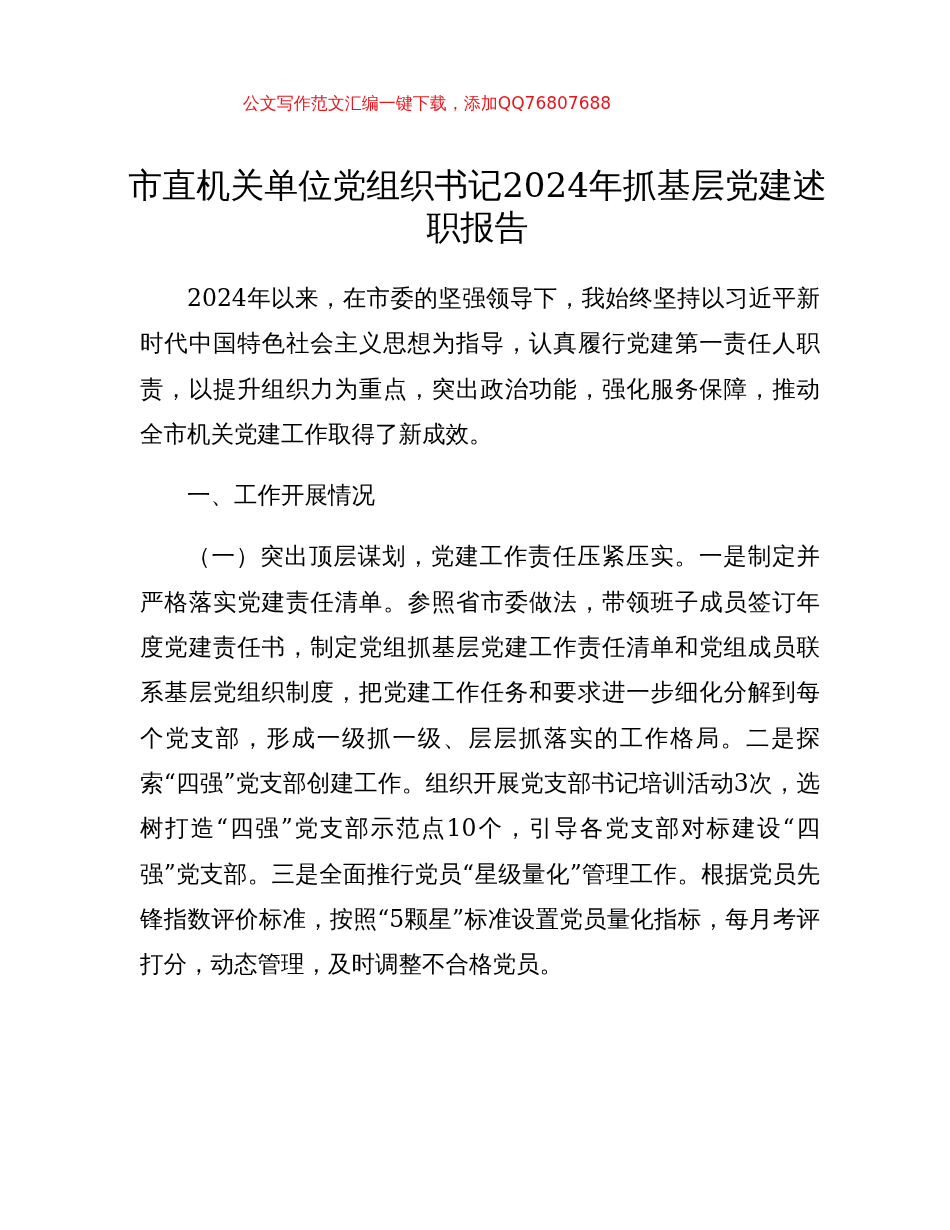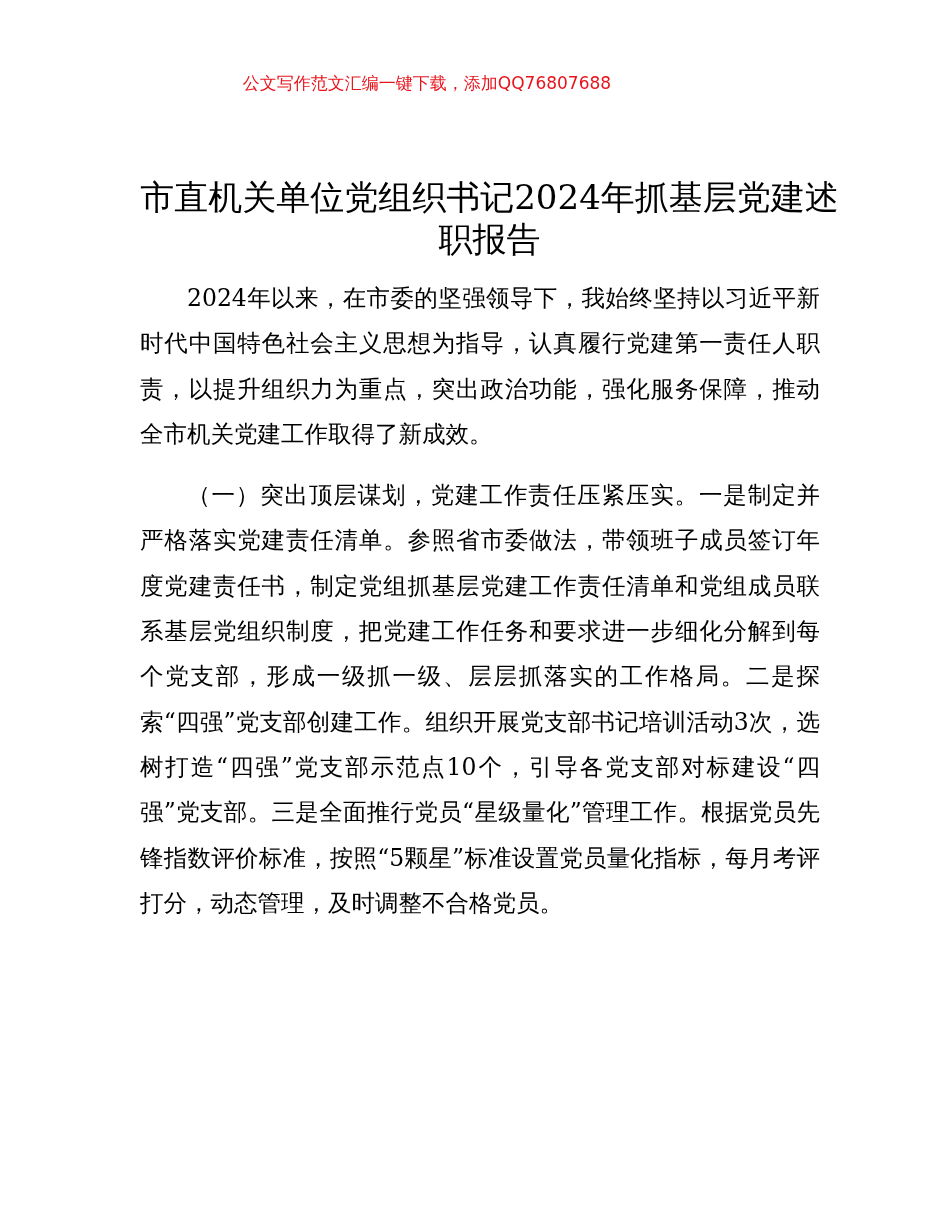--- a/index.html
+++ b/index.html
@@ -18,40 +18,40 @@
   .page {
     position: absolute;
     left: 0;
     top: 0;
     width: 950px;
     height: 1230px;
     background: #ffffff;
   }
   .header-note {
     position: absolute;
-    top: 72px;
+    top: 92px;
     left: 0;
     width: 854px;
     text-align: center;
     font-family: "DejaVu Sans", "Liberation Sans", sans-serif;
     font-size: 17px;
     color: #e8141c;
     letter-spacing: 0px;
   }
   .title {
     position: absolute;
     top: 164px;
     left: 120px;
     width: 715px;
     text-align: center;
     font-family: "DejaVu Serif", "Liberation Serif", serif;
     font-size: 34px;
     line-height: 42px;
     font-weight: normal;
-    margin: 12px;
+    margin: 0;
   }
   .body-text {
     position: absolute;
     top: 260px;
     left: 124px;
     width: 712px;
     font-size: 23.5px;
     line-height: 45.3px;
     text-align: justify;
     text-justify: inter-character;
@@ -71,18 +71,19 @@
 <div class="page">
 
   <div class="header-note">公文写作范文汇编一键下载，添加QQ76807688</div>
 
   <h1 class="title">市直机关单位党组织书记2024年抓基层党建述职报告</h1>
 
   <div class="body-text">
 
     <p class="para">2024年以来，在市委的坚强领导下，我始终坚持以习近平新时代中国特色社会主义思想为指导，认真履行党建第一责任人职责，以提升组织力为重点，突出政治功能，强化服务保障，推动全市机关党建工作取得了新成效。</p>
 
+    <p class="para">一、工作开展情况</p>
 
     <p class="para"><span class="bold-run">（一）突出顶层谋划，党建工作责任压紧压实。</span><span class="bold-run">一是</span><span>制定并严格落实党建责任清单。参照省市委做法，带领班子成员签订年度党建责任书，制定党组抓基层党建工作责任清单和党组成员联系基层党组织制度，把党建工作任务和要求进一步细化分解到每个党支部，形成一级抓一级、层层抓落实的工作格局。</span><span class="bold-run">二是</span><span>探索“四强”党支部创建工作。组织开展党支部书记培训活动3次，选树打造“四强”党支部示范点10个，引导各党支部对标建设“四强”党支部。</span><span class="bold-run">三是</span><span>全面推行党员“星级量化”管理工作。根据党员先锋指数评价标准，按照“5颗星”标准设置党员量化指标，每月考评打分，动态管理，及时调整不合格党员。</span></p>
 
 
   </div>
 </div>
 
 </body></html>

